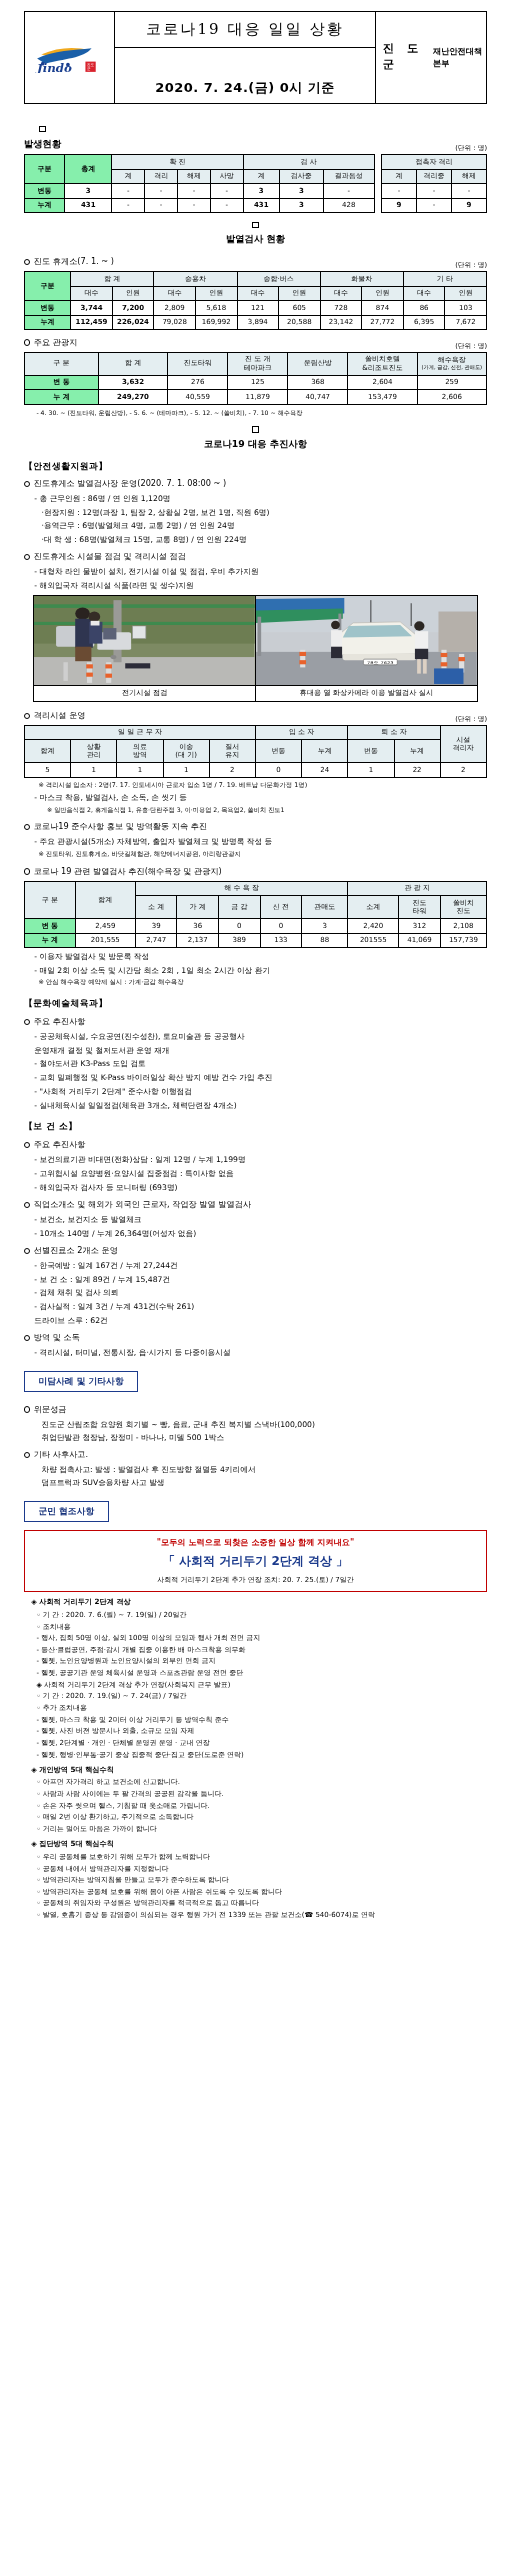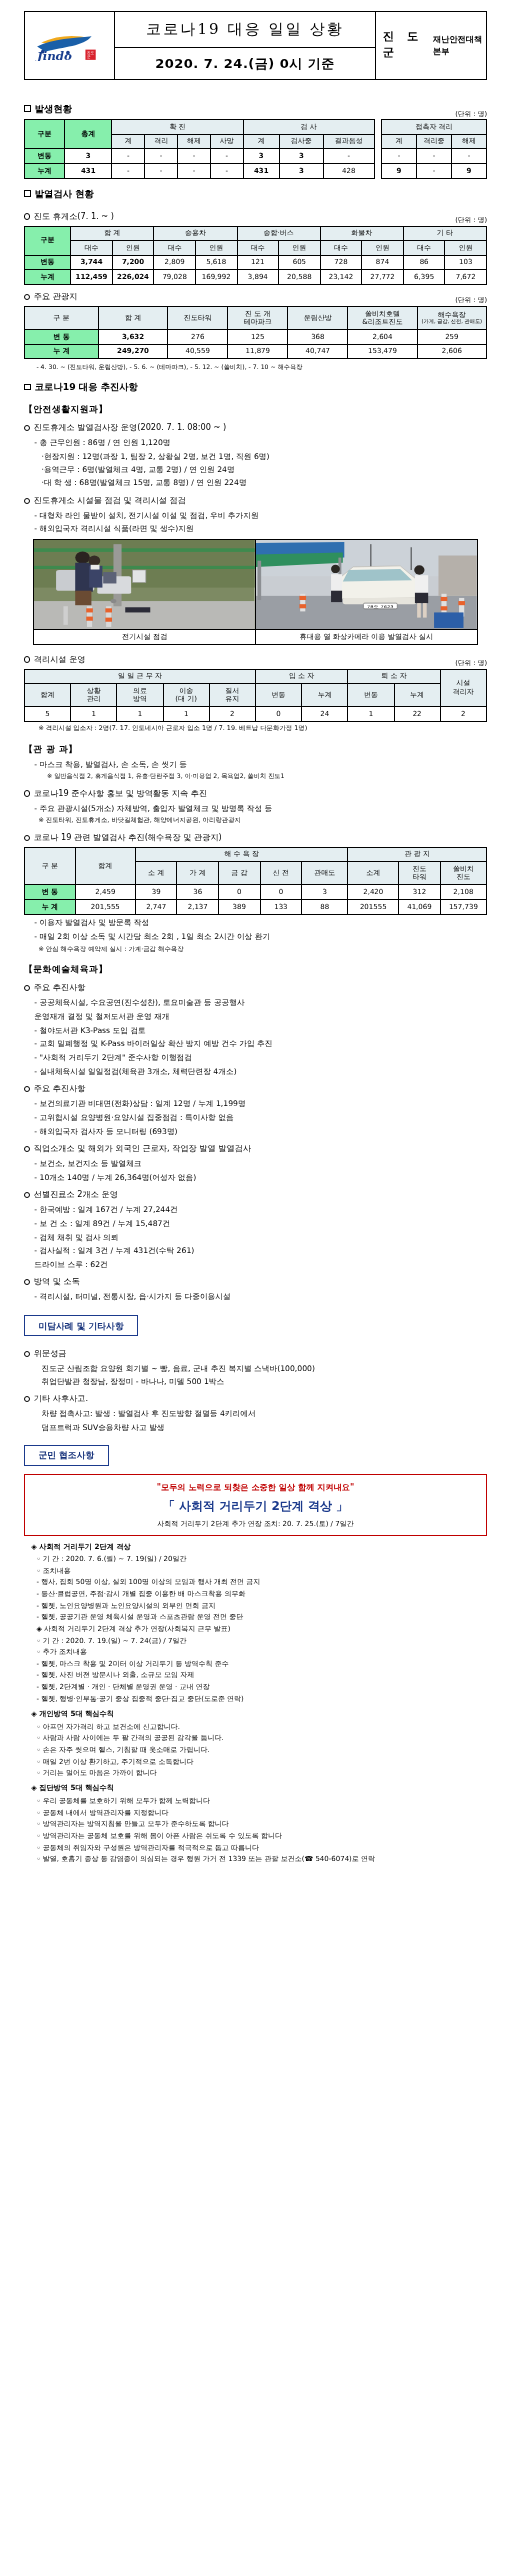--- a/index.html
+++ b/index.html
@@ -25,21 +25,21 @@
     margin-bottom: 13.4px;
   }
   .mast-logo {
     width: 90px;
     border-right: 1px solid #000;
     display: flex; align-items: center; justify-content: center;
     padding: 3.1px 0 2.1px 0;
   }
   .logo-wrap { position: relative; width: 72px; height: 30px; }
   .logo-wrap svg { display: block; }
-  .mast-mid { flex: 1; display: flex; flex-direction: column; }
+  .mast-mid { flex: 1; display: flex; flex-direction: column; gap: 24px; }
   .mast-title {
     border-bottom: 1px solid #000;
     text-align: center;
     font-size: 15px;
     font-weight: 400;
     letter-spacing: 2.1px;
     padding: 7.2px 0 6.2px 0;
     font-family: "DejaVu Serif", "Liberation Serif", serif;
   }
   .mast-date {
@@ -61,21 +61,21 @@
     font-size: 11.3px; font-weight: 700; letter-spacing: 4.6px;
     padding-left: 4.6px;
     font-family: "DejaVu Serif", serif;
     margin-bottom: 3.1px;
   }
   .mast-sub { font-size: 8.2px; font-weight: 700; letter-spacing: 0px; }
 
   
   h2.sec {
     font-size: 9.3px; font-weight: 700; margin: 8.2px 0 4.1px 0;
-    display: flex; align-items: center; gap: 4.1px;
+    display: flex; align-items: center; gap: 4.1px; flex-direction: column;
   }
   .sq {
     display: inline-block; width: 6.7px; height: 6.7px;
     border: 0.8px solid #000; background: #fff; flex: none;
   }
   h3.sub {
     font-size: 8.2px; font-weight: 400; margin: 6.2px 0 3.1px 0;
     display: flex; align-items: center; gap: 3.6px;
   }
   .circ {
@@ -526,21 +526,20 @@
       <td>24</td>
       <td>1</td>
       <td>22</td>
       <td>2</td>
     </tr>
   </tbody>
     </table>
   <p class="note">※ 격리시설 입소자 : 2명(7. 17. 인도네시아 근로자 입소 1명 / 7. 19. 베트남 다문화가정 1명)</p>
 
   
-  <div class="dept">【관  광  과】</div>
   <p class="l1">- 마스크 착용, 발열검사, 손 소독, 손 씻기 등</p>
   <p class="l3">※ 일반음식점 2, 휴게음식점 1, 유흥·단란주점 3, 이·미용업 2, 목욕업2, 쏠비치 진도1</p>
   <h3 class="sub">
     <span class="circ"></span>
     <span>코로나19 준수사항 홍보 및 방역활동 지속 추진</span>
   </h3>
   <p class="l1">- 주요 관광시설(5개소) 자체방역, 출입자 발열체크 및 방명록 작성 등</p>
   <p class="note">※ 진도타워, 진도휴게소, 바닷길체험관, 해양에너지공원, 아리랑관광지</p>
   <h3 class="sub">
     <span class="circ"></span>
@@ -616,20 +615,21 @@
     <span>주요 추진사항</span>
   </h3>
   <p class="l1">- 공공체육시설, 수요공연(진수성찬), 토요미술관 등 공공행사</p>
   <p class="l1">  운영재개 결정 및 철저도서관 운영 재개</p>
   <p class="l1">- 철야도서관 K3-Pass 도입 검토</p>
   <p class="l1">- 교회 밀폐행정 및 K-Pass 바이러일상 확산 방지 예방 건수 가입 추진</p>
   <p class="l1">- "사회적 거리두기 2단계" 준수사항 이행점검</p>
   <p class="l1">- 실내체육시설 일일정검(체육관 3개소, 체력단련장 4개소)</p>
 
   
+  <div class="dept">【보  건  소】</div>
   <h3 class="sub">
     <span class="circ"></span>
     <span>주요 추진사항</span>
   </h3>
   <p class="l1">- 보건의료기관 비대면(전화)상담 : 일계 12명 / 누계 1,199명</p>
   <p class="l1">- 고위험시설 요양병원·요양시설 집중점검 : 특이사항 없음</p>
   <p class="l1">- 해외입국자 검사자 등 모니터링 (693명)</p>
 
   <h3 class="sub">
     <span class="circ"></span>

